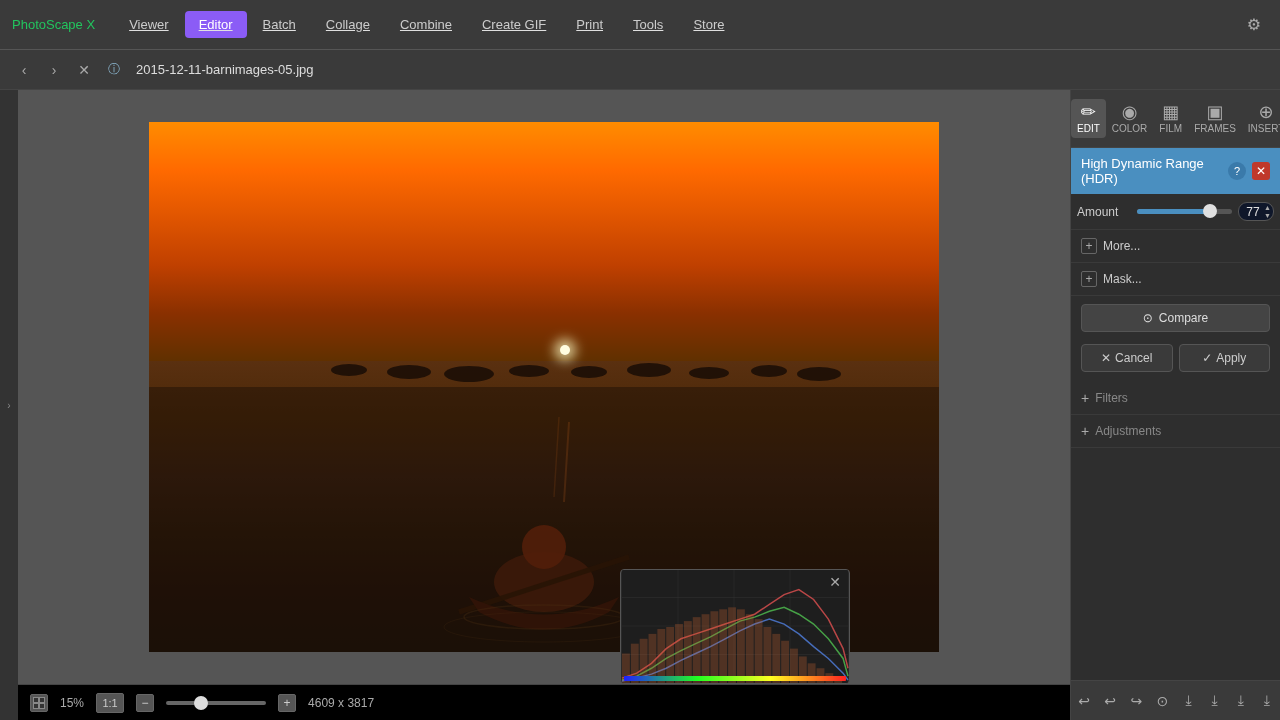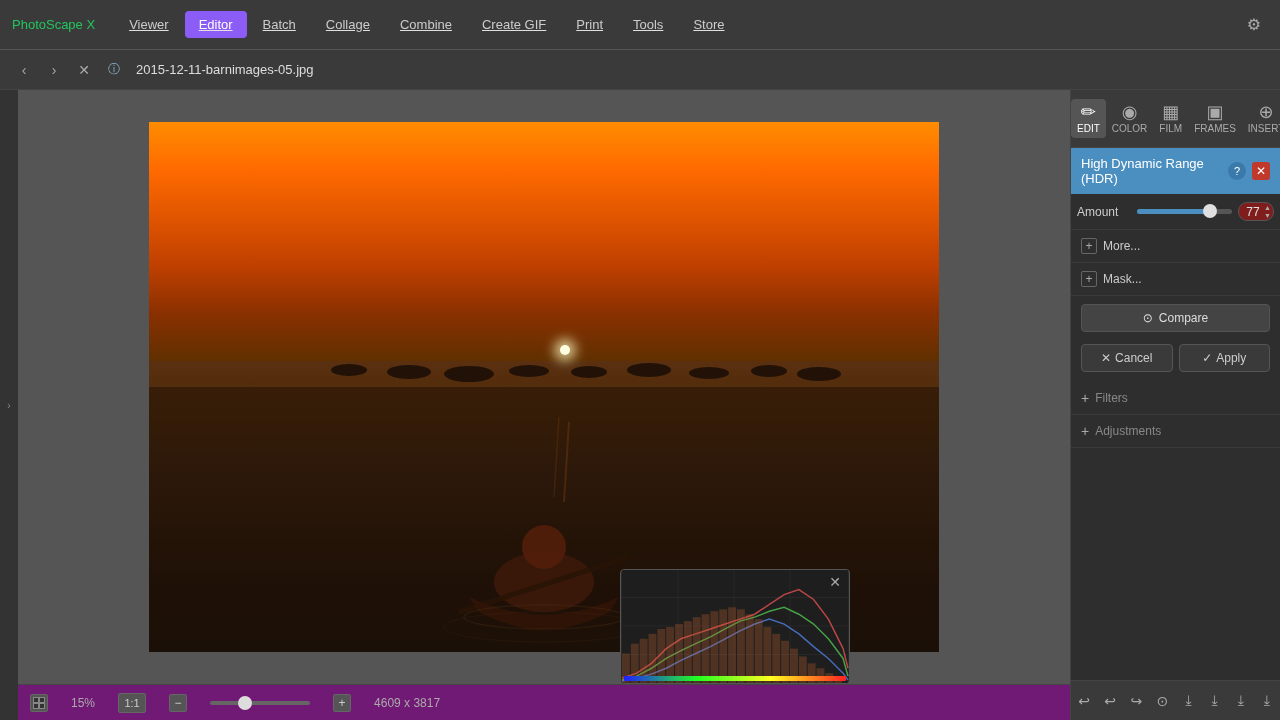--- a/index.html
+++ b/index.html
@@ -170,25 +170,25 @@
       left: 52%;
       width: 10px;
       height: 10px;
       background: #fffde0;
       border-radius: 50%;
       box-shadow: 0 0 12px 6px rgba(255,255,200,0.7);
     }
     
     #canvas-statusbar {
       height: 36px;
-      background: #701a75;
+      background: #000000;
       display: flex;
       align-items: center;
       padding: 0 12px;
-      gap: 23px;
+      gap: 12px;
       border-top: 1px solid #444;
     }
     .zoom-btn {
       width: 18px;
       height: 18px;
       background: #555;
       border: 1px solid #666;
       display: flex;
       align-items: center;
       justify-content: center;
@@ -340,21 +340,21 @@
       top: -5px;
       width: 14px;
       height: 14px;
       background: #e0e0e0;
       border-radius: 50%;
       cursor: pointer;
     }
     .slider-value-box {
       display: flex;
       align-items: center;
-      background: #7f1d1d;
+      background: #0f172a;
       border: 1px solid #555;
       border-radius: 9px;
       padding: 1px 3px;
       width: 36px;
       justify-content: space-between;
     }
     .slider-value {
       font-size: 12px;
       color: #e0e0e0;
       min-width: 22px;

